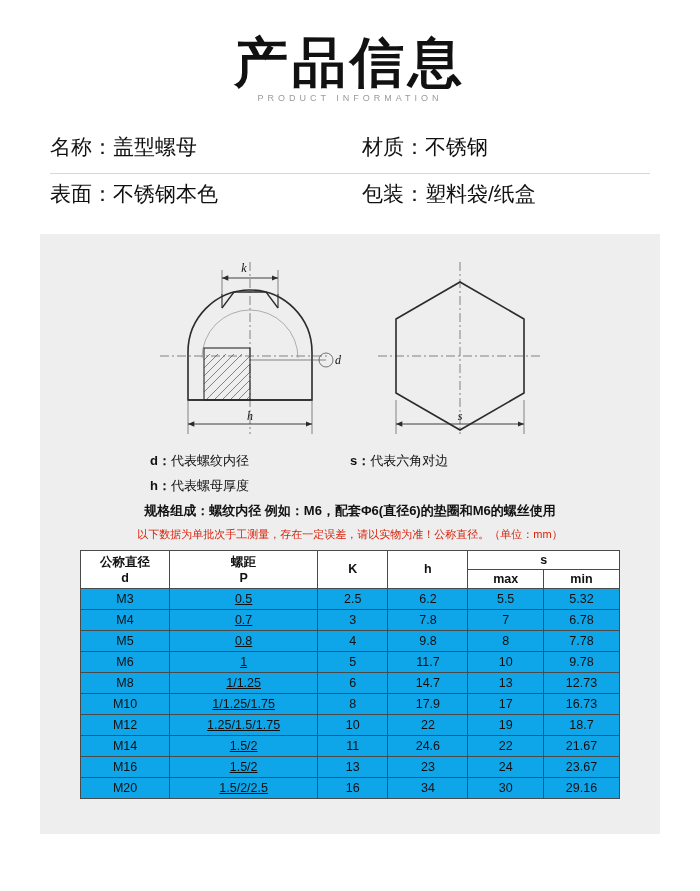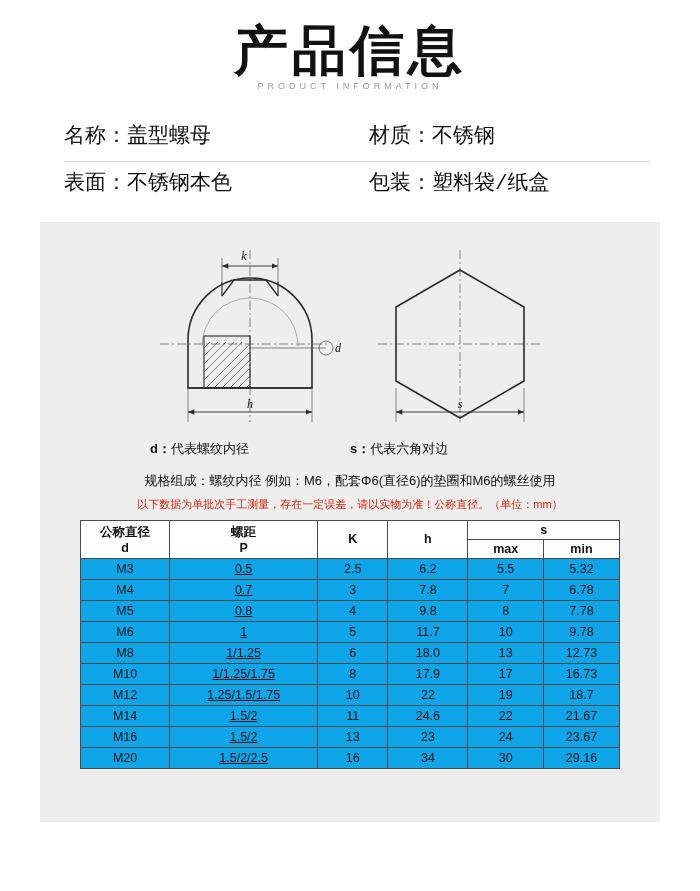--- a/index.html
+++ b/index.html
@@ -16,41 +16,40 @@
   }
   .page {
     position: relative;
     width: 700px;
     height: 891px;
     background: #ffffff;
   }
 
   
   .header {
-    padding-top: 22px;
+    padding-top: 34px;
     text-align: center;
   }
   .title-cn {
     font-size: 54px;
     font-weight: bold;
     letter-spacing: 4px;
     line-height: 1.05;
     color: #111111;
   }
   .title-en {
     font-size: 9px;
     letter-spacing: 4px;
     color: #9a9a9a;
     margin-top: 2px;
   }
 
   
   .spec-block {
-    margin: 24px 50px 0 64px;
-    font-family: Liberation Mono, monospace;
+    margin: 24px 50px 0 50px;
   }
   .spec-row {
     display: flex;
     align-items: baseline;
     padding: 6px 0 12px 0;
     border-bottom: 1px solid #d8d8d8;
   }
   .spec-row:last-child {
     border-bottom: none;
   }
@@ -96,21 +95,21 @@
     flex: 1 1 50%;
     white-space: nowrap;
   }
   .legend-key {
     font-weight: bold;
   }
 
   .combo {
     text-align: center;
     font-size: 13px;
-    font-weight: normal;
+    font-weight: bold;
     color: #111;
     margin-top: 6px;
   }
   .notice {
     text-align: center;
     font-size: 11px;
     color: #d81e06;
     margin-top: 7px;
     margin-bottom: 8px;
   }
@@ -251,20 +250,23 @@
     <div class="legend">
       <div class="legend-row">
         <div class="legend-item">
           <span class="legend-key">d：</span><span>代表螺纹内径</span>
         </div>
         <div class="legend-item">
           <span class="legend-key">s：</span><span>代表六角对边</span>
         </div>
       </div>
       <div class="legend-row">
+        <div class="legend-item">
+          <span class="legend-key">h：</span><span>代表螺母厚度</span>
+        </div>
       </div>
     </div>
 
     <div class="combo">规格组成：螺纹内径 例如：M6，配套Φ6(直径6)的垫圈和M6的螺丝使用</div>
     <div class="notice">以下数据为单批次手工测量，存在一定误差，请以实物为准！公称直径。（单位：mm）</div>
 
     <table class="spec-table">
       <thead>
         <tr class="hdr-h">
           <th rowspan="2">
@@ -314,21 +316,21 @@
           <td class="col-pitch">1</td>
           <td class="col-k">5</td>
           <td class="col-h">11.7</td>
           <td class="col-max">10</td>
           <td class="col-min">9.78</td>
         </tr>
         <tr class="row-h">
           <td class="col-name">M8</td>
           <td class="col-pitch">1/1.25</td>
           <td class="col-k">6</td>
-          <td class="col-h">18.0</td>
+          <td class="col-h">14.7</td>
           <td class="col-max">13</td>
           <td class="col-min">12.73</td>
         </tr>
         <tr class="row-h">
           <td class="col-name">M10</td>
           <td class="col-pitch">1/1.25/1.75</td>
           <td class="col-k">8</td>
           <td class="col-h">17.9</td>
           <td class="col-max">17</td>
           <td class="col-min">16.73</td>

